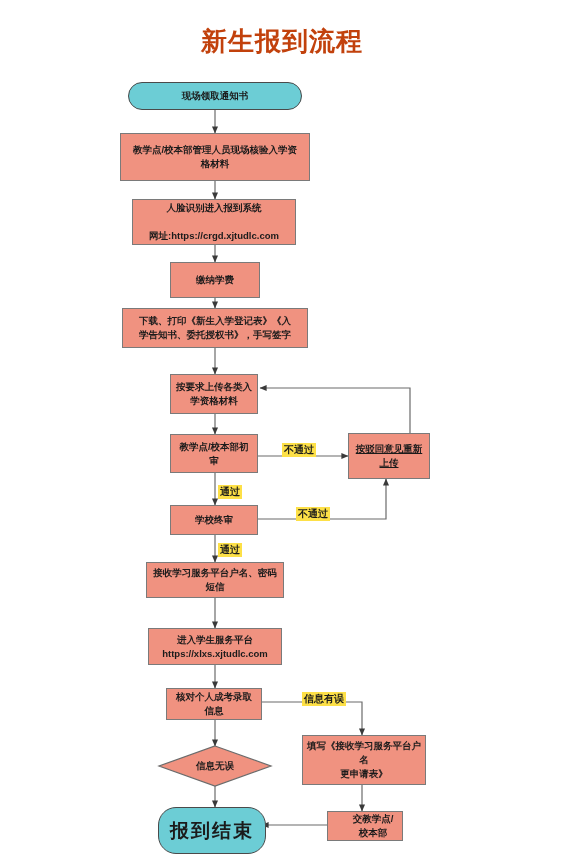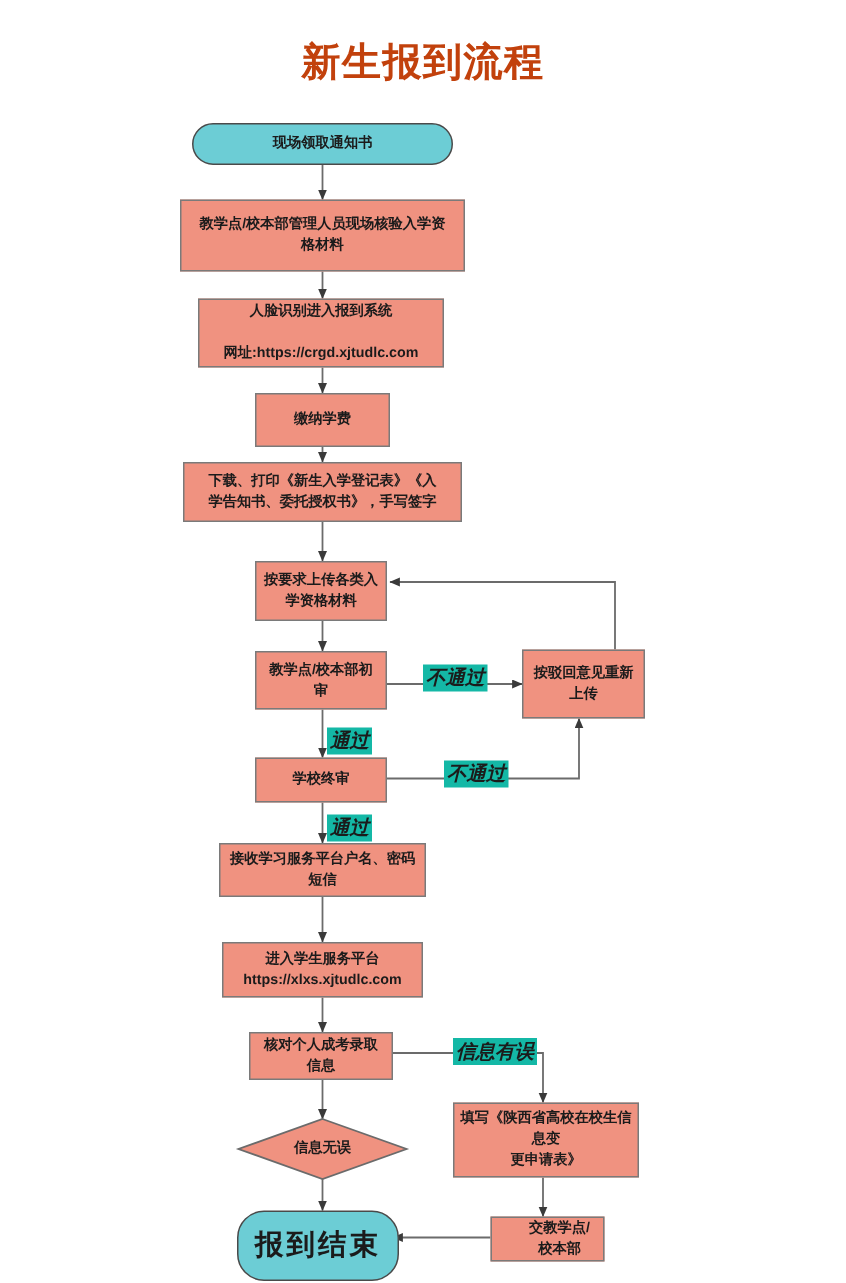--- a/index.html
+++ b/index.html
@@ -55,27 +55,26 @@
   }
   .diamond span{
     position:relative;
     z-index:3;
     font-size:9.5px;
     font-weight:bold;
   }
 
   .edgelabel{
     position:absolute;
-    font-size:13px;
+    font-size:10px;
     font-weight:bold;
     color:#1b1b1b;
     white-space:nowrap;
-    background:#14b8a6;
+    background:#fde047;
     padding:0 2px;
-    font-style:italic;
   }
 </style>
 </head>
 <body>
 
 <div class="title">新生报到流程</div>
 
 <svg id="chart" viewBox="0 0 564 855" xmlns="http://www.w3.org/2000/svg">
   <defs>
     <marker id="arr" markerWidth="8" markerHeight="8" refX="6.6" refY="3" orient="auto" markerUnits="userSpaceOnUse">
@@ -137,39 +136,39 @@
 
 <div class="node proc" style="left:122px;top:308px;width:186px;height:40px;">下载、打印《新生入学登记表》《入
 学告知书、委托授权书》，手写签字</div>
 
 <div class="node proc" style="left:170px;top:374px;width:88px;height:40px;">按要求上传各类入
 学资格材料</div>
 
 <div class="node proc" style="left:170px;top:434px;width:88px;height:39px;">教学点/校本部初
 审</div>
 
-<div class="node proc" style="left:348px;top:433px;width:82px;height:46px;">按驳回意见重新
+<div class="node proc" style="left:348px;top:433px;width:82px;height:46px;text-decoration:underline;">按驳回意见重新
 上传</div>
 
 <div class="node proc" style="left:170px;top:505px;width:88px;height:30px;">学校终审</div>
 
 <div class="node proc" style="left:146px;top:562px;width:138px;height:36px;">接收学习服务平台户名、密码
 短信</div>
 
 <div class="node proc" style="left:148px;top:628px;width:134px;height:37px;">进入学生服务平台
 https://xlxs.xjtudlc.com</div>
 
 <div class="node proc" style="left:166px;top:688px;width:96px;height:32px;">核对个人成考录取
 信息</div>
 
 <div class="node diamond" style="left:159px;top:746px;width:112px;height:40px;">
   <span>信息无误</span>
 </div>
 
-<div class="node proc" style="left:302px;top:735px;width:124px;height:50px;">填写《陕西省高校在校生信息变
+<div class="node proc" style="left:302px;top:735px;width:124px;height:50px;">填写《接收学习服务平台户名
 更申请表》</div>
 
 <div class="node proc" style="left:327px;top:811px;width:76px;height:30px;padding-left:20px;">交教学点/校本部</div>
 
 <div class="node term big" style="left:158px;top:807px;width:108px;height:47px;">报到结束</div>
 
 <div class="edgelabel" style="left:282px;top:443px;">不通过</div>
 
 <div class="edgelabel" style="left:218px;top:485px;">通过</div>
 

